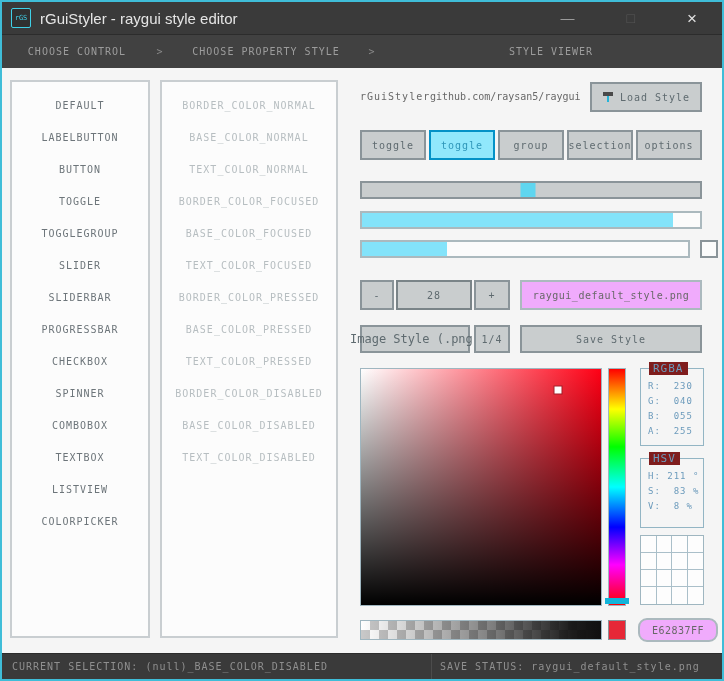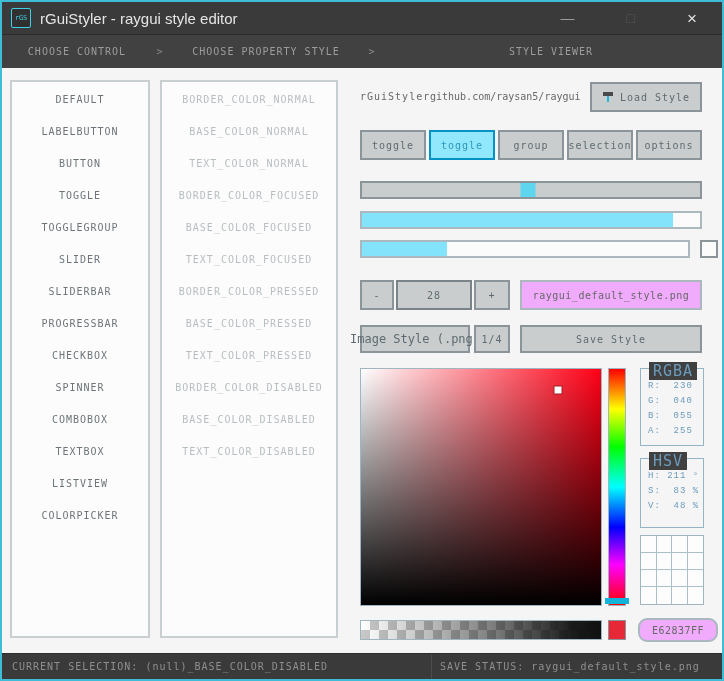--- a/index.html
+++ b/index.html
@@ -54,21 +54,21 @@
   .menu-sec.s3 { flex:1; }
   .menu-sep { width:16px; text-align:center; color:#8a8a8a; }
 
   
   .main { position:relative; flex:1; background:#f5f5f5; }
 
   .list-panel {
     position:absolute; top:12px;
     background:#fcfcfc;
     border:2px solid #c9ced1;
-    padding-top:2px;
+    padding-top:8px;
   }
   .panel-controls  { left:8px;   width:140px; height:558px; }
   .panel-properties{ left:158px; width:178px; height:558px; }
   .list-item {
     height:32px; line-height:32px;
     text-align:center;
     font-size:10px; letter-spacing:1px;
     color:#6d757a; cursor:default;
     white-space:pre;
   }
@@ -147,24 +147,24 @@
   .hue-handle {
     position:absolute; left:-4px; right:-4px; height:6px;
     background:#12b4da;
   }
 
   .groupbox { position:absolute; border:1px solid #93b5c4; }
   .gb-rgba { left:638px; top:300px; width:64px; height:78px; }
   .gb-hsv  { left:638px; top:390px; width:64px; height:70px; }
   .gb-label {
     position:absolute; top:-7px; left:8px;
-    background:#404040; padding:0 4px;
-    font-size:15px; letter-spacing:1px; color:#6c9bbc;
-  }
-  .gb-rows { padding:10px 0 0 7px;font-family:Liberation Mono, monospace; }
+    background:#7f1d1d; padding:0 4px;
+    font-size:11px; letter-spacing:1px; color:#6c9bbc;
+  }
+  .gb-rows { padding:10px 0 0 7px; }
   .gb-row {
     height:15px; line-height:15px;
     font-size:9px; letter-spacing:1px; color:#6c9bbc; white-space:pre;
   }
 
   .swatch-grid {
     position:absolute; left:638px; top:467px; width:64px; height:70px;
     border:1px solid #9fb6c0; background:#fdfdfd;
     display:grid; grid-template-columns:repeat(4,1fr); grid-template-rows:repeat(4,1fr);
   }
@@ -324,21 +324,21 @@
           <div class="gb-row">A:  255</div>
         </div>
     </div>
 
     <div class="groupbox gb-hsv">
       <span class="gb-label">HSV</span>
       <div class="gb-rows">
 
       <div class="gb-row">H: 211 °</div>
           <div class="gb-row">S:  83 %</div>
-          <div class="gb-row">V:  48 %</div>
+          <div class="gb-row">V:  8 %</div>
         </div>
     </div>
 
     <div class="swatch-grid">
         <div class="swatch-cell"></div>
         <div class="swatch-cell"></div>
         <div class="swatch-cell"></div>
         <div class="swatch-cell"></div>
         <div class="swatch-cell"></div>
         <div class="swatch-cell"></div>

